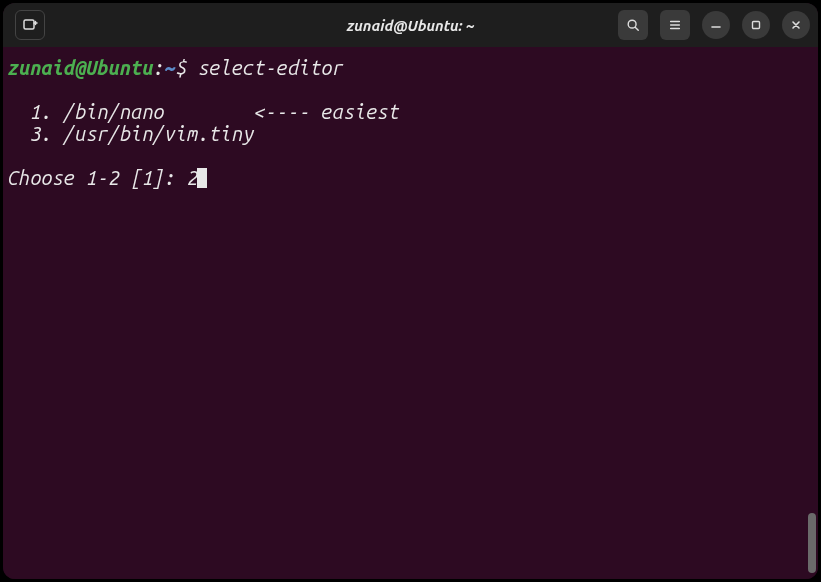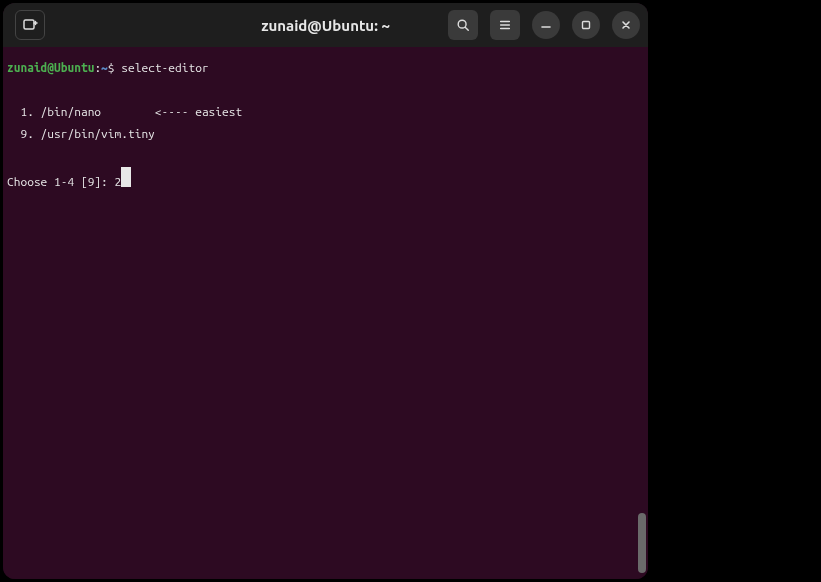--- a/index.html
+++ b/index.html
@@ -8,29 +8,30 @@
       box-sizing: border-box;
     }
     body {
       width: 821px;
       height: 582px;
       background: #000;
       font-family: 'Ubuntu Mono', 'DejaVu Sans Mono', monospace;
       overflow: hidden;
     }
     .window {
-      width: 645px;
+      width: 815px;
       height: 576px;
       margin: 3px;
       background: #2d0a22;
       border-radius: 12px;
       overflow: hidden;
       display: flex;
       flex-direction: column;
       position: relative;
+      font-style: italic;
     }
     .titlebar {
       height: 44px;
       background: #1e1e1e;
       display: flex;
       align-items: center;
       padding: 0 8px;
       position: relative;
     }
     .tab-button {
@@ -74,21 +75,21 @@
     .ctrl-btn.square {
       border-radius: 6px;
       background: #3a3a3a;
       width: 30px;
       height: 30px;
     }
     .terminal-body {
       flex: 1;
       background: #2d0a22;
       padding: 10px 4px;
-      font-size: 12px;
+      font-size: 20px;
       line-height: 22px;
       color: #e8e8e8;
       font-family: 'Ubuntu Mono', 'DejaVu Sans Mono', monospace;
       position: relative;
     }
     .prompt-user {
       color: #4caf50;
       font-weight: bold;
     }
     .prompt-colon {
@@ -168,18 +169,18 @@
           <path d="M3 3 L9 9 M9 3 L3 9" stroke-linecap="round"></path>
         </svg>
       </button>
     </div>
   </div>
 
   <div class="terminal-body">
     <div class="line"><span class="prompt-user">zunaid@Ubuntu</span><span class="prompt-colon">:</span><span class="prompt-path">~</span><span class="prompt-dollar">$ </span><span class="cmd">select-editor</span></div>
     <div class="blank"></div>
     <div class="line">  1. /bin/nano        &lt;---- easiest</div>
-    <div class="line">  9. /usr/bin/vim.tiny</div>
+    <div class="line">  3. /usr/bin/vim.tiny</div>
     <div class="blank"></div>
-    <div class="line"><span>Choose 1-4 [9]: </span><span>2</span><span class="cursor"></span></div>
+    <div class="line"><span>Choose 1-2 [1]: </span><span>2</span><span class="cursor"></span></div>
     <div class="scrollbar"></div>
   </div>
 </div>
 
 </body></html>

